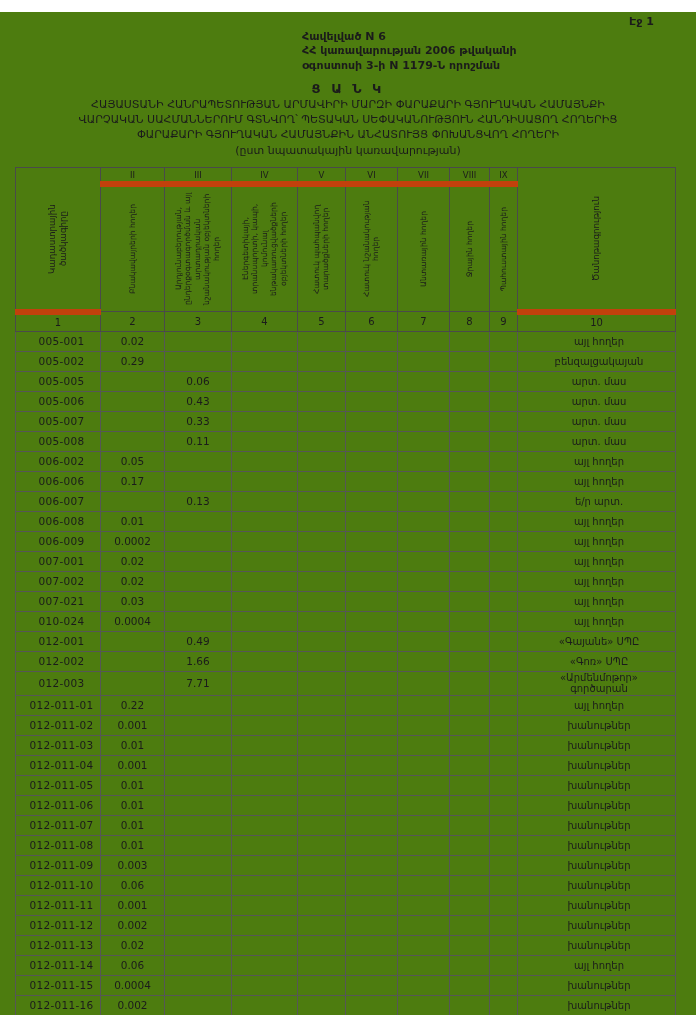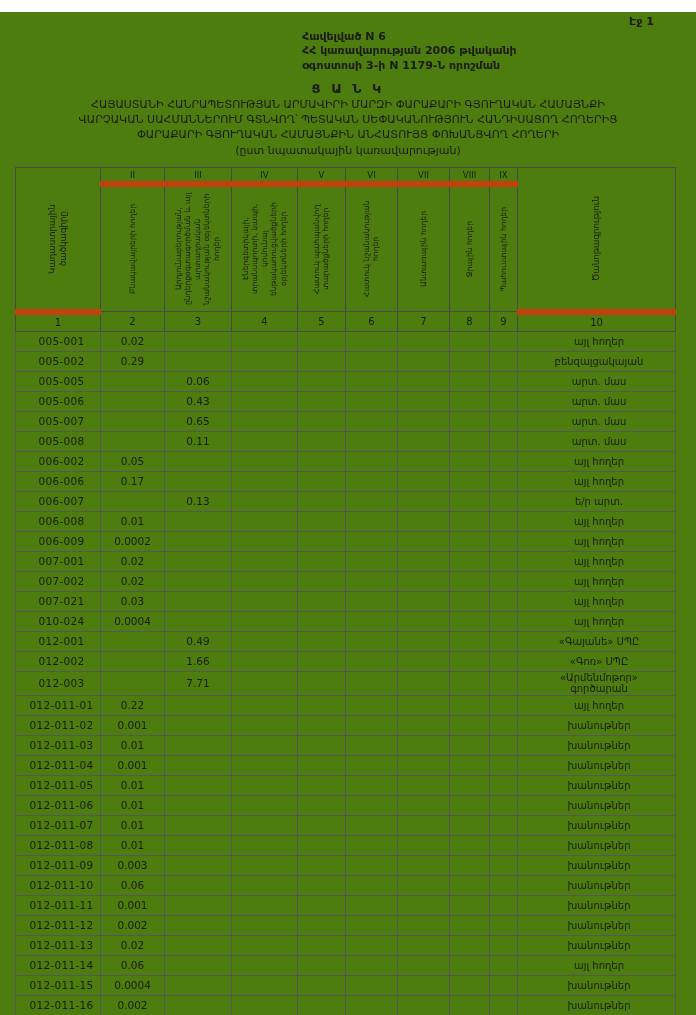--- a/index.html
+++ b/index.html
@@ -241,21 +241,21 @@
           <td></td>
           <td></td>
           <td></td>
           <td></td>
           <td></td>
           <td>արտ. մաս</td>
         </tr>
         <tr>
           <td>005-007</td>
           <td></td>
-          <td>0.65</td>
+          <td>0.33</td>
           <td></td>
           <td></td>
           <td></td>
           <td></td>
           <td></td>
           <td></td>
           <td>արտ. մաս</td>
         </tr>
         <tr>
           <td>005-008</td>

